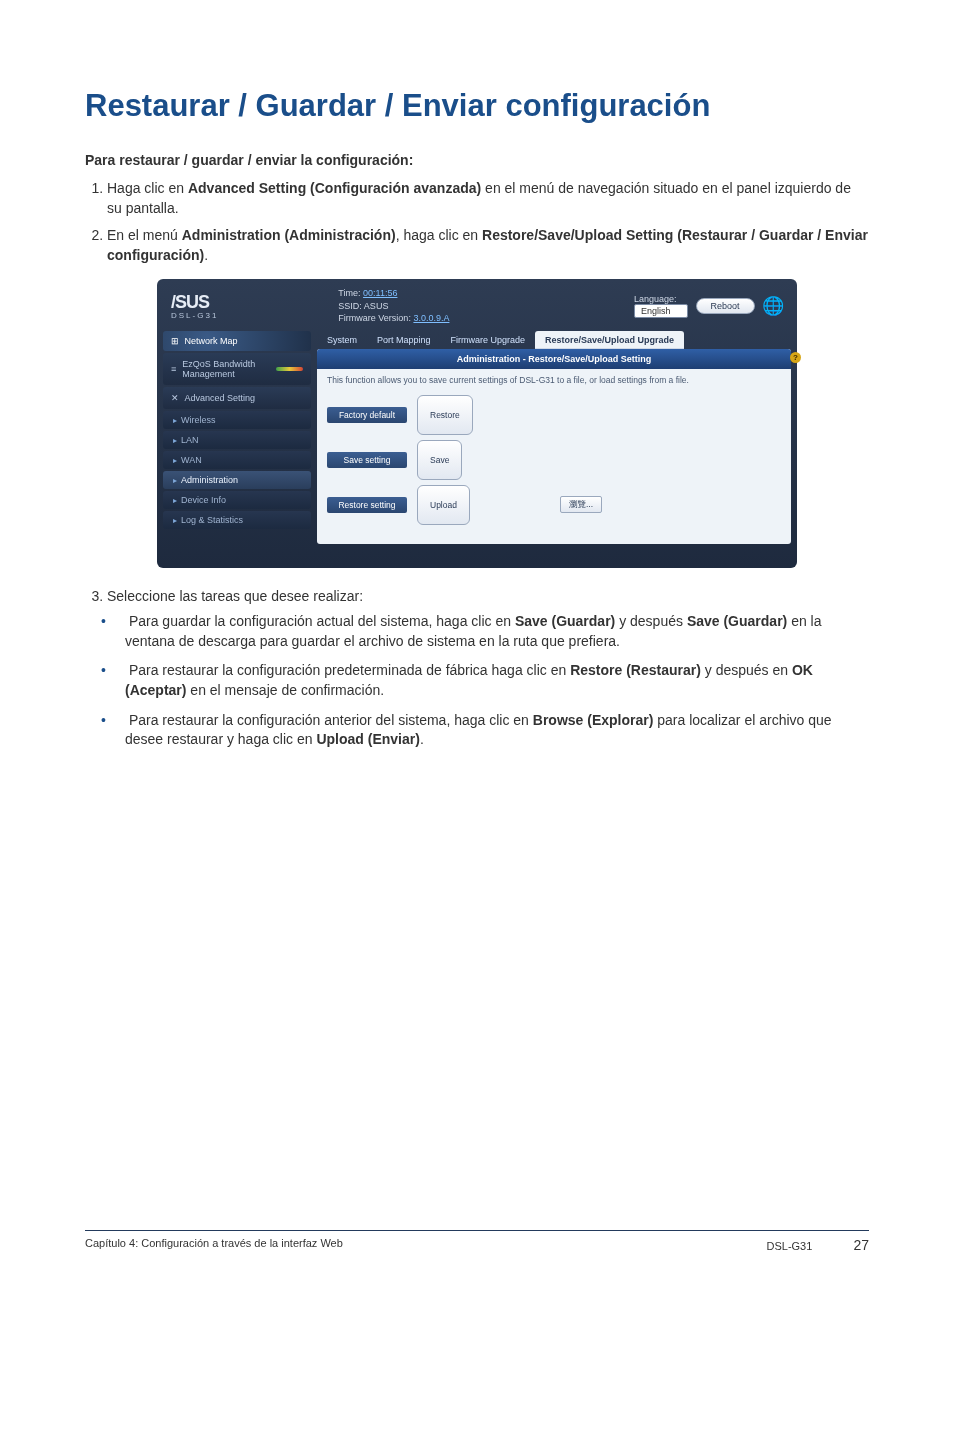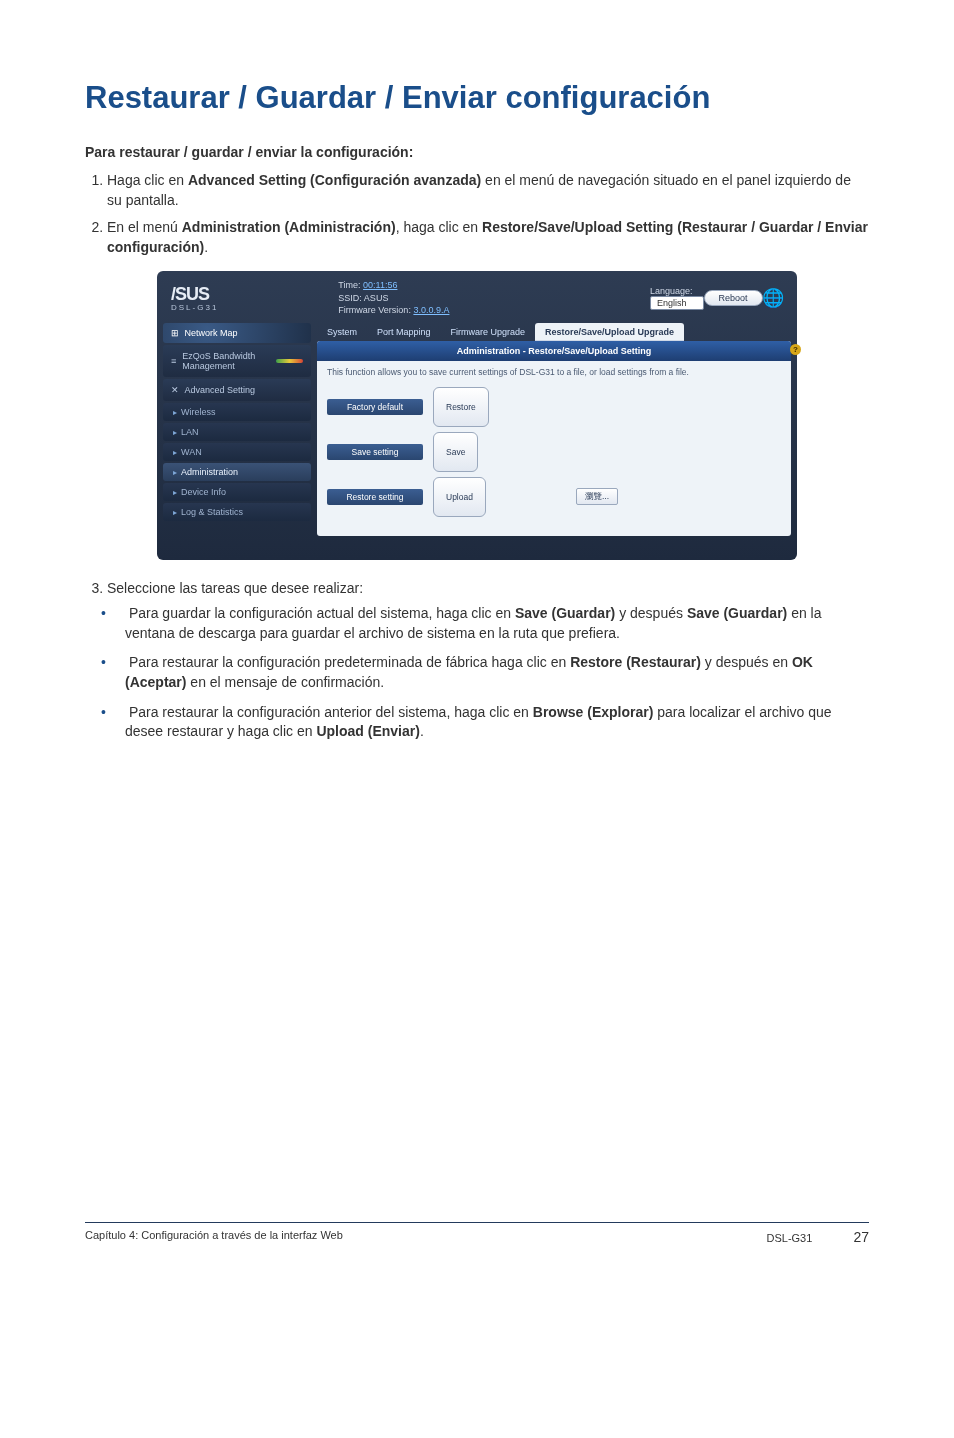--- a/index.html
+++ b/index.html
@@ -8,21 +8,21 @@
     font-family: Arial, sans-serif;
     background: #fff;
     color: #333;
     width: 954px;
     padding: 80px 85px 40px 85px;
   }
   h1 {
     color: #1A4E8A;
     font-size: 31px;
     font-weight: bold;
-    margin: 0 0 28px 0;
+    margin: 8px 0 28px 0;
   }
   .subhead {
     font-weight: bold;
     font-size: 14px;
     margin-bottom: 10px;
   }
   ol.main { padding-left: 22px; margin: 0; font-size: 14px; }
   ol.main > li { margin-bottom: 6px; line-height: 1.45; }
   ul.tasks { list-style: none; padding-left: 40px; margin: 6px 0 0 0; font-size: 14px; }
   ul.tasks > li { margin-bottom: 10px; line-height: 1.4; }
@@ -49,21 +49,21 @@
   }
   .logo {
     color: #e6ecf5;
     font-weight: bold;
     font-size: 18px;
     letter-spacing: -1px;
   }
   .logo-sub { font-size: 8px; color: #b8c6da; letter-spacing: 2px; margin-top: -2px; }
   .top-center { margin-left: 110px; line-height: 1.4; }
   .top-center a { color: #7fbfff; text-decoration: underline; }
-  .top-right { margin-left: auto; display: flex; align-items: center; }
+  .top-right { margin-left: auto; display: flex; align-items: center; gap: 8px; }
   .lang-sel {
     background: #fff; color: #333; padding: 1px 16px 1px 6px;
     border: 1px solid #7a8aa3; border-radius: 2px; font-size: 9px;
   }
   .reboot-btn {
     background: linear-gradient(#fff,#e1e7f0);
     border: 1px solid #9aa8bd; border-radius: 10px;
     padding: 2px 14px; font-size: 9px; color: #2b3a53;
   }
   .globe {
@@ -112,21 +112,21 @@
     color: #fff; font-weight: bold; font-size: 9px;
     padding: 5px 0; text-align: center;
     border-top-left-radius: 3px; border-top-right-radius: 3px;
     position: relative;
   }
   .help { position: absolute; right: -10px; top: 3px; background: #d7a617; color: #3a2700; width: 11px; height: 11px; border-radius: 50%; font-size: 8px; text-align:center; line-height:11px; }
   .panel-desc { font-size: 8.5px; color: #4a5a72; padding: 6px 10px 10px 10px; }
   .form-rows { padding: 0 10px 14px 10px; }
   .form-row { display: flex; align-items: center; gap: 10px; margin-bottom: 5px; }
   .lbl {
-    width: 96px; text-align: right; padding-right: 4px;
+    width: 80px; text-align: right; padding-right: 4px;
     background: linear-gradient(#3b5e92,#2a4670); color: #fff;
     border-radius: 2px; padding: 3px 6px; font-size: 8.5px;
     text-align: center;
   }
   .btn {
     background: linear-gradient(#fff,#e2e8f1);
     border: 1px solid #9aa8bd; border-radius: 6px;
     padding: 14px 12px; font-size: 8.5px; color: #2a3b56;
   }
   .browse-btn {

